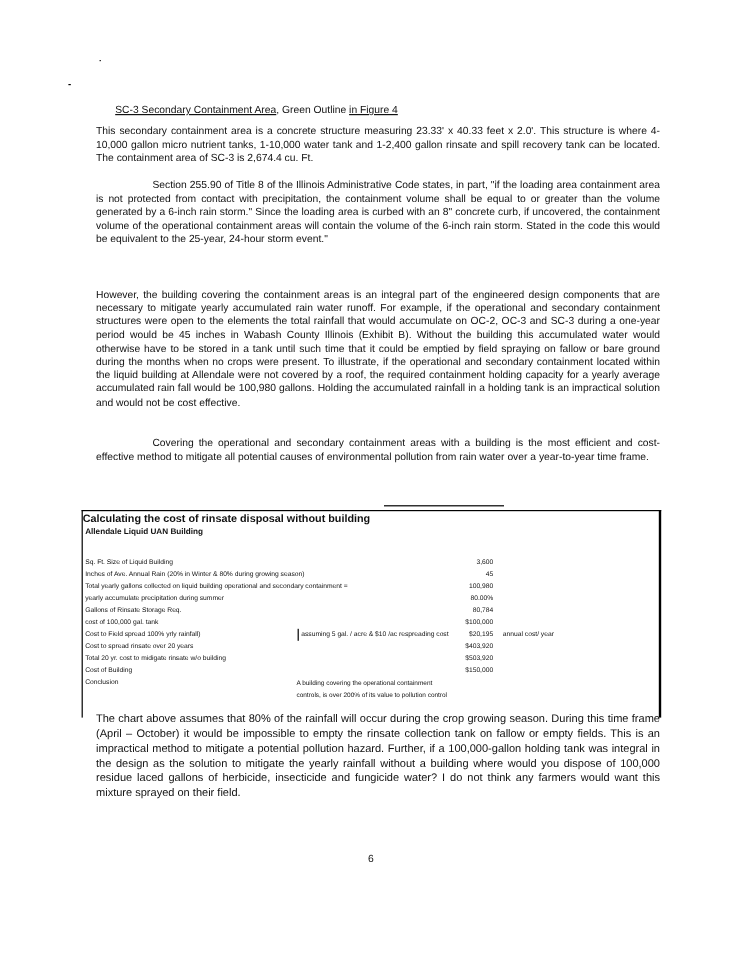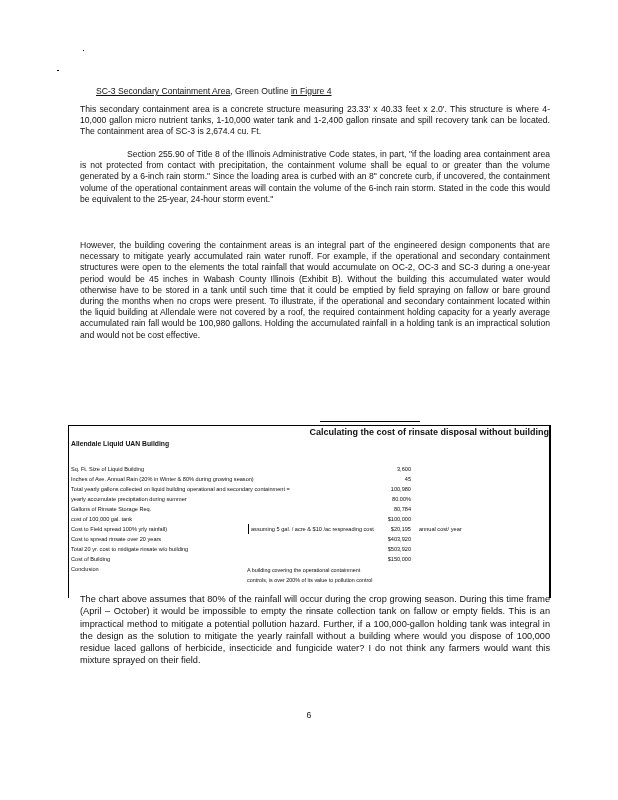--- a/index.html
+++ b/index.html
@@ -7,21 +7,21 @@
          font-family: "Liberation Sans", sans-serif; color: #111; }
   .page { position: absolute; left: 0; top: 0; width: 618px; height: 800px; background: #fff; }
   .mark { position: absolute; background: #000; }
   .para { position: absolute; left: 80px; width: 470px; font-size: 8.6px; line-height: 11.2px; text-align: justify; margin: 0; }
   .indent { text-indent: 47px; }
   .heading { position: absolute; left: 96px; top: 86px; font-size: 8.6px; margin: 0; }
   .heading .u { text-decoration: underline; }
   .tbl { position: absolute; left: 68px; top: 425px; width: 480px; height: 172px;
          border-left: 1.5px solid #000; border-right: 2px solid #000; border-top: 1px solid #000; }
   .tbl-topbar { position: absolute; left: 320px; top: 421px; width: 100px; height: 1px; background: #000; }
-  .tbl-title { position: absolute; left: 0; width: 100%; top: 1px; text-align: right; font-size: 9px; font-weight: bold; }
+  .tbl-title { position: absolute; left: 0; width: 100%; top: 1px; text-align: left; font-size: 9px; font-weight: bold; }
   .tbl-sub { position: absolute; left: 2px; top: 14px; font-size: 6.8px; font-weight: bold; }
   .row { position: absolute; left: 2px; width: 476px; height: 10px; font-size: 5.6px; line-height: 10px; }
   .row .lbl { position: absolute; left: 0; white-space: nowrap; }
   .row .note { position: absolute; left: 177px; white-space: nowrap; padding-left: 2px; }
   .row .note.bar { border-left: 1px solid #000; }
   .row .val { position: absolute; right: 136px; text-align: right; white-space: nowrap; }
   .row .unit { position: absolute; left: 348px; white-space: nowrap; }
   .concl { position: absolute; left: 178px; font-size: 5.4px; line-height: 9px; white-space: nowrap; }
   .pagenum { position: absolute; left: 0; width: 618px; top: 710px; text-align: center; font-size: 8.6px; }
 </style>
@@ -33,20 +33,21 @@
   <div class="mark" style="left:83px;top:50px;width:1px;height:1px;"></div>
   <div class="mark" style="left:57px;top:70px;width:2px;height:1px;"></div>
 
   <p class="heading">
     <span class="u">SC-3 Secondary Containment Area</span><span>, Green Outline </span><span class="u">in Figure 4</span>
   </p>
 
   <p class="para" style="top:104px;">This secondary containment area is a concrete structure measuring 23.33' x 40.33 feet x 2.0'.  This structure is where  4-10,000 gallon micro nutrient tanks, 1-10,000 water tank and 1-2,400 gallon rinsate and spill recovery tank can be located.  The containment area of SC-3 is 2,674.4 cu. Ft.</p>
   <p class="para indent" style="top:149px;">Section 255.90 of Title 8 of the Illinois Administrative Code states, in part, "if the loading area containment area is not protected from contact with precipitation, the containment volume shall be equal to or greater than the volume generated by a 6-inch rain storm."  Since the loading area is curbed with an 8" concrete curb, if uncovered, the containment volume of the operational containment areas will contain the volume of the 6-inch rain storm.   Stated in the code this would be equivalent to the 25-year, 24-hour storm event."</p>
   <p class="para" style="top:240px;">However, the building covering the containment areas is an integral part of the engineered design components that are necessary to mitigate yearly accumulated rain water runoff.  For example, if the operational and secondary containment structures were open to the elements the total rainfall that would accumulate on OC-2, OC-3 and SC-3 during a one-year period would be 45 inches in Wabash County Illinois (Exhibit B).  Without the building this accumulated water would otherwise have to be stored in a tank until such time that it could be emptied by field spraying on fallow or bare ground during the months when no crops were present.  To illustrate, if the operational and secondary containment located within the liquid building at Allendale were not covered by a roof, the required containment holding capacity for a yearly average accumulated rain fall would be 100,980 gallons.  Holding the accumulated rainfall in a holding tank is an impractical solution and would not be cost effective.</p>
+  <p class="para indent" style="top:364px;">Covering the operational and secondary containment areas with a building is the most efficient and cost-effective method to mitigate all potential causes of environmental pollution from rain water over a year-to-year time frame.</p>
 
   <div class="tbl-topbar"></div>
   <div class="tbl">
     <div class="tbl-title">Calculating the cost of rinsate disposal without building</div>
     <div class="tbl-sub">Allendale Liquid UAN Building</div>
 
     <div class="row" style="top:38px;">
       <span class="lbl">Sq. Ft. Size of Liquid Building</span>
       <span class="val">3,600</span>
     </div>

